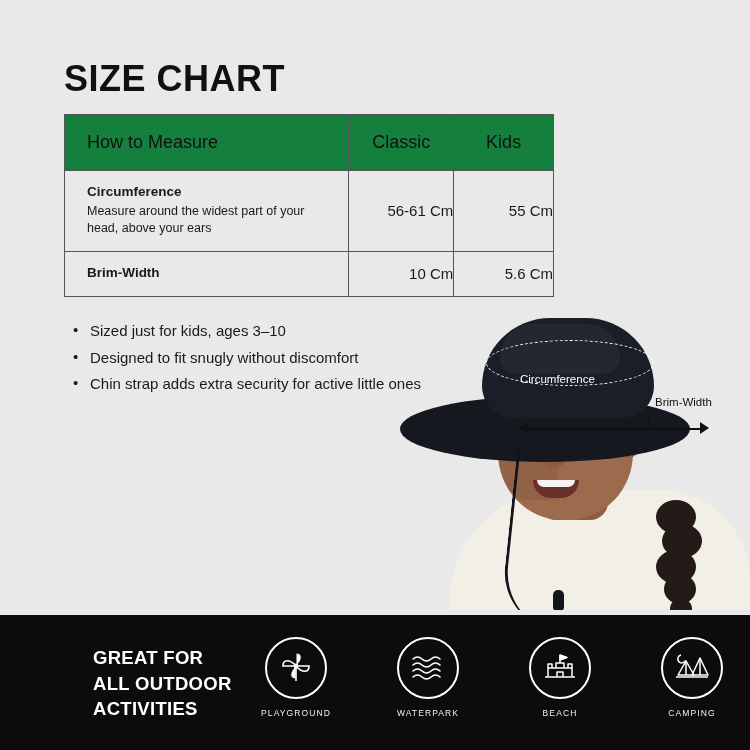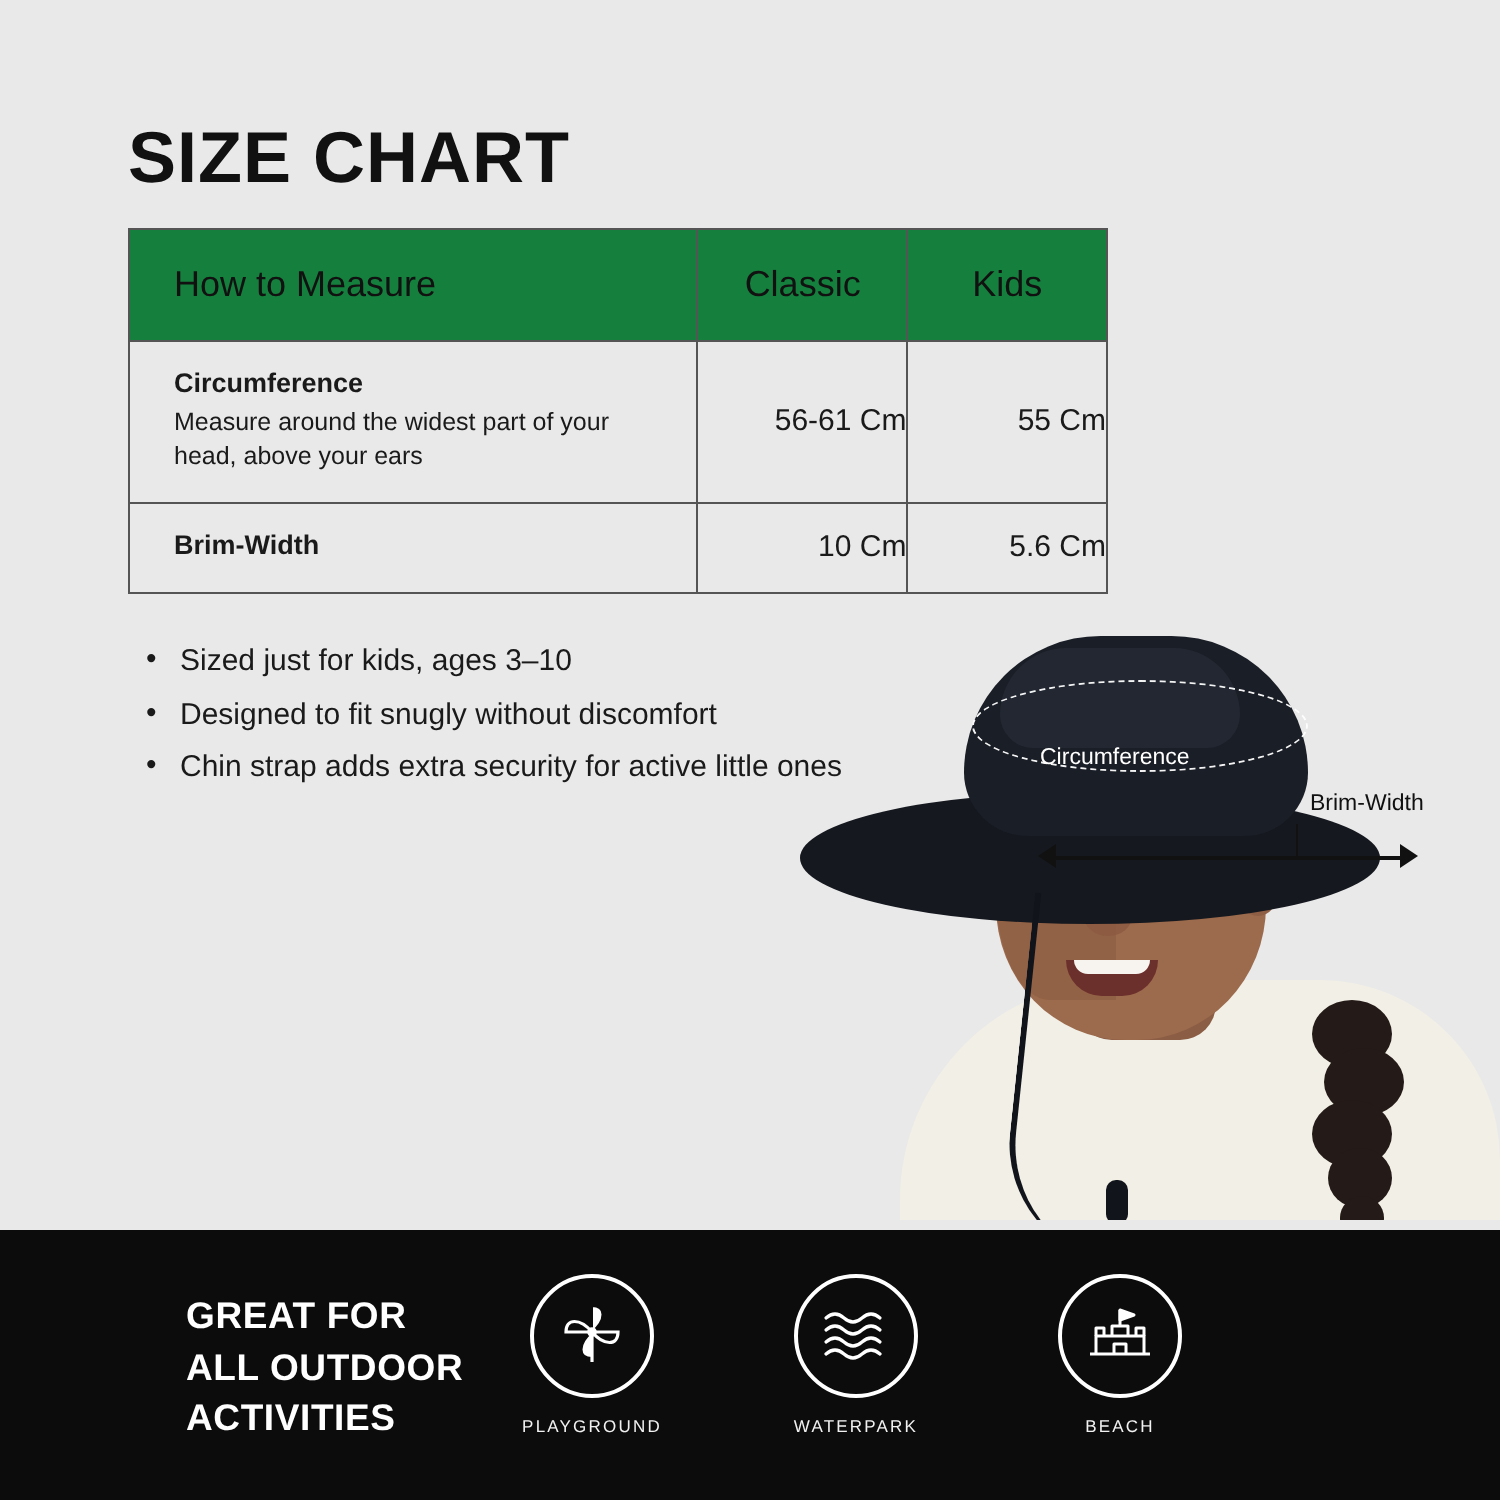--- a/index.html
+++ b/index.html
@@ -457,17 +457,34 @@
                 <path d="M19 14 v-8"></path>
                 <path d="M19 6 l7 2.5 -7 2.5 z" fill="#fff"></path>
                 <path d="M16 28 v-5 h6 v5"></path>
               </g>
             </svg>
           </span>
         </div>
         <div class="caption">BEACH</div>
       </div>
 
+      <div class="activity">
+        <div class="ring">
+          <span>
+            <svg width="38" height="34" viewBox="0 0 38 34">
+              <g fill="none" stroke="#fff" stroke-width="1.5" stroke-linejoin="round">
+                <path d="M8 6 a4 4 0 1 0 4.5 5.5"></path>
+                <path d="M19 26 L27 9 L35 26 Z"></path>
+                <path d="M27 9 L27 26"></path>
+                <path d="M5 26 L13 12 L21 26 Z"></path>
+                <path d="M13 12 L13 26"></path>
+                <path d="M3 28 h32"></path>
+              </g>
+            </svg>
+          </span>
+        </div>
+        <div class="caption">CAMPING</div>
+      </div>
 
     </div>
   </div>
 
 </div>
 
 </body></html>

